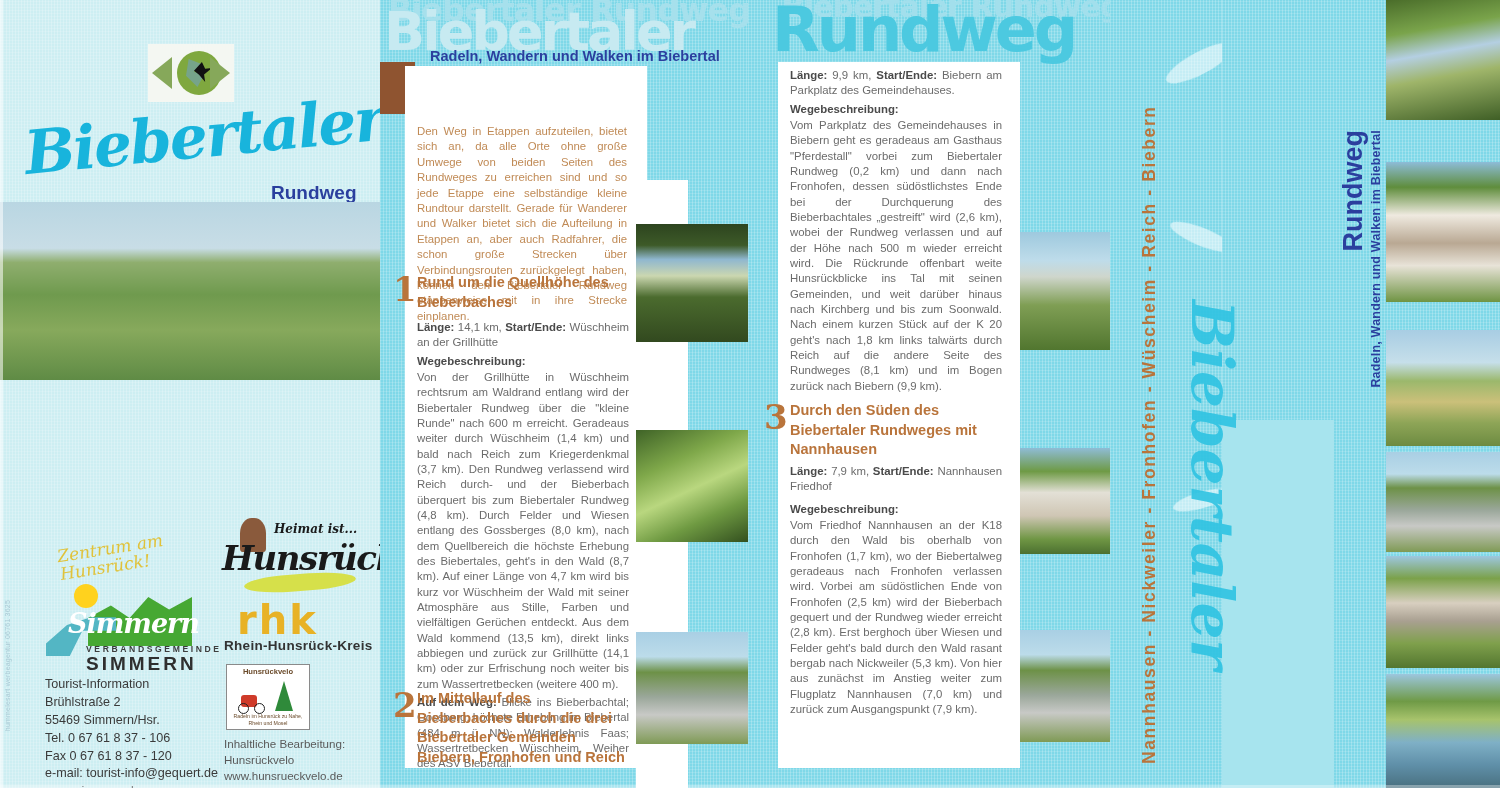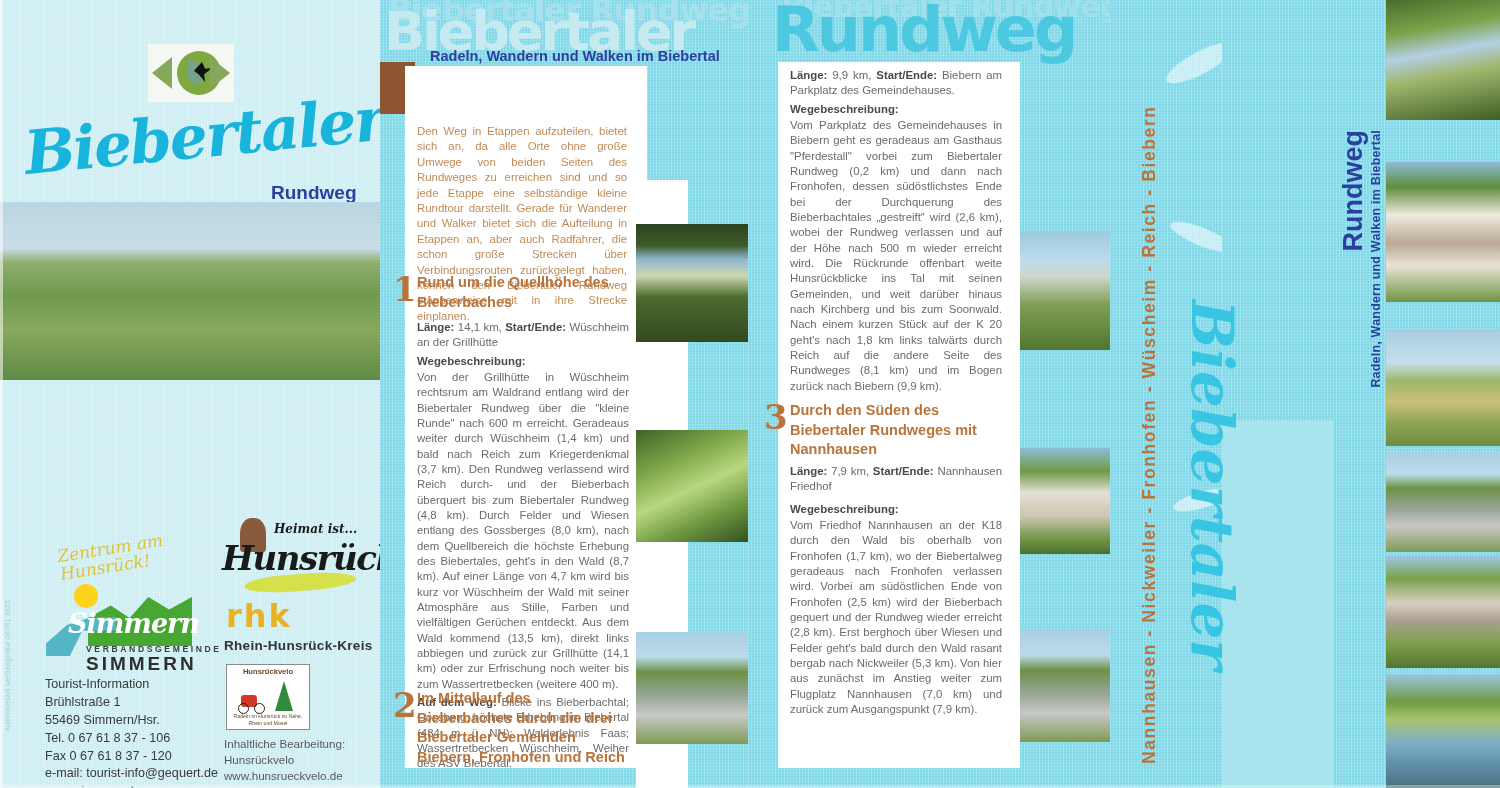--- a/index.html
+++ b/index.html
@@ -71,21 +71,21 @@
   
   .script-title{
     color:#18b4dc;font-family:"DejaVu Serif",serif;font-style:italic;font-weight:bold;
     font-size:60px;letter-spacing:-2px;white-space:nowrap;
     transform:rotate(-5.5deg);transform-origin:left bottom;
   }
   .rundweg-sm{color:#2b3f9e;font-weight:bold;font-size:19px;}
 
   .contact{color:#3a3a3a;font-size:12.6px;line-height:1.42;font-family:"Liberation Sans",sans-serif;}
   .credit{color:#5a5a5a;font-size:11.6px;line-height:1.4;}
-  .rhk-word{color:#e8b226;font-weight:bold;font-size:32px;letter-spacing:2px;line-height:1;font-family:"DejaVu Sans",sans-serif;}
+  .rhk-word{color:#e8b226;font-weight:bold;font-size:40px;letter-spacing:2px;line-height:1;font-family:"DejaVu Sans",sans-serif;margin-left:11px;}
   .rhk-sub{color:#333;font-weight:bold;font-size:13.5px;letter-spacing:.3px;}
 
   
   .sim-wrap{position:relative;width:175px;height:92px;}
   .sim-dot{position:absolute;left:34px;top:2px;width:24px;height:24px;border-radius:50%;background:#ffd21e;}
   .sim-green{position:absolute;left:48px;top:12px;width:104px;height:52px;background:#46a833;
      clip-path:polygon(0 100%,0 46%,22% 22%,40% 46%,58% 6%,78% 30%,100% 6%,100% 100%);}
   .sim-blue{position:absolute;left:6px;top:32px;width:70px;height:42px;background:#53b6c4;
      clip-path:polygon(0 100%,0 70%,30% 26%,64% 8%,100% 8%,100% 40%,52% 40%,34% 100%);}
   .sim-script{position:absolute;left:28px;top:26px;color:#fff;font-family:"DejaVu Serif",serif;
@@ -166,21 +166,21 @@
       <div class="sim-green"></div>
       <div class="sim-blue"></div>
       <div class="sim-script">Simmern</div>
       <div class="sim-vg">VERBANDSGEMEINDE</div>
       <div class="sim-name">SIMMERN</div>
     </div>
   </div>
 
   <div class="abs contact" style="left:45px;top:676px;width:250px;">
     <div>Tourist-Information</div>
-    <div>Brühlstraße 1</div>
+    <div>Brühlstraße 2</div>
     <div>55469 Simmern/Hsr.</div>
     <div>Tel. 0 67 61 8 37 - 106</div>
     <div>Fax  0 67 61 8 37 - 120</div>
     <div>e-mail: tourist-info@gequert.de</div>
     <div>www.simmern.de</div>
   </div>
 
   <div class="abs micro vert" style="left:4px;top:600px;">hummelesart werbeagentur 06761 3625</div>
 
   <div class="abs" style="left:222px;top:518px;">

